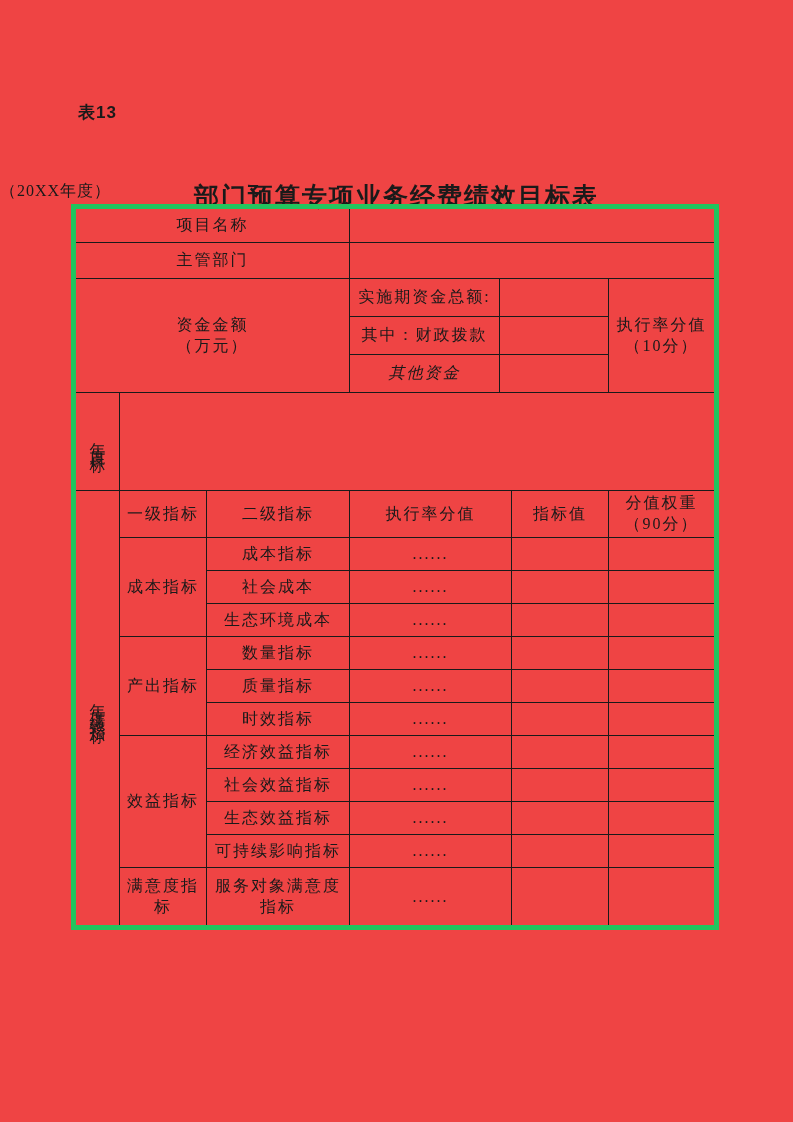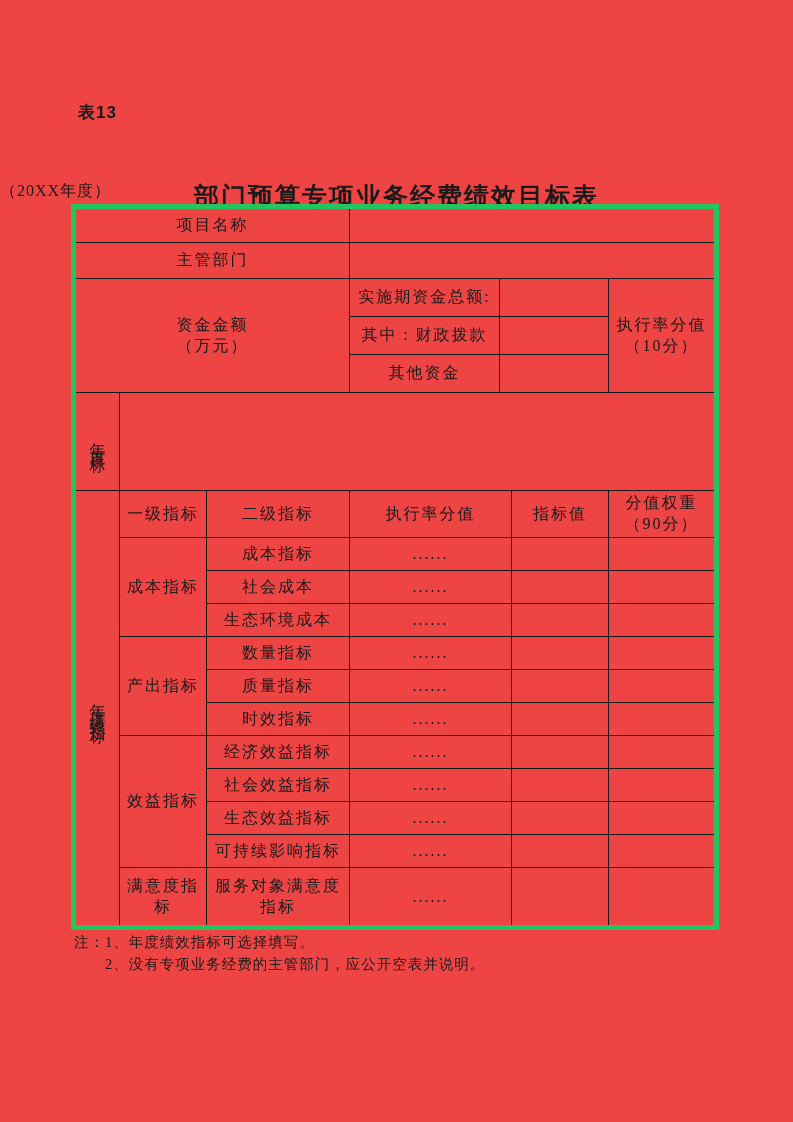--- a/index.html
+++ b/index.html
@@ -66,21 +66,21 @@
     padding: 2px 4px;
     overflow: hidden;
   }
   tr.h36 { height: 36px; }
   tr.h38 { height: 38px; }
   tr.h98 { height: 98px; }
   tr.h46 { height: 46px; }
   tr.h33 { height: 33px; }
   tr.h50 { height: 60px; }
   td.bb2 { border-bottom-width: 2px; margin-left: 48px; }
-  td.align-right { text-align: right; padding-right: 8px; }
+  td.align-right { text-align: right; padding-right: 8px; font-style: italic; }
   td.ellipsis-cell {
     text-align: left;
     padding-left: 7px;
     letter-spacing: 4px;
     font-size: 15px;
   }
   td.tight-wrap { padding: 2px 13px; }
   .vtext {
     writing-mode: vertical-lr;
     text-orientation: upright;
@@ -242,18 +242,14 @@
     <tr class="h50">
       <td class="tight-wrap">满意度指标</td>
       <td>服务对象满意度指标</td>
       <td colspan="2" class="ellipsis-cell">......</td>
       <td></td>
       <td></td>
     </tr>
   </tbody>
     </table>
 
-  <div class="notes">
-    <div><span>注：</span><span>1、年度绩效指标可选择填写。</span></div>
-    <div class="note-line2"><span>2、没有专项业务经费的主管部门，应公开空表并说明。</span></div>
-  </div>
 
 </div>
 
 </body></html>

